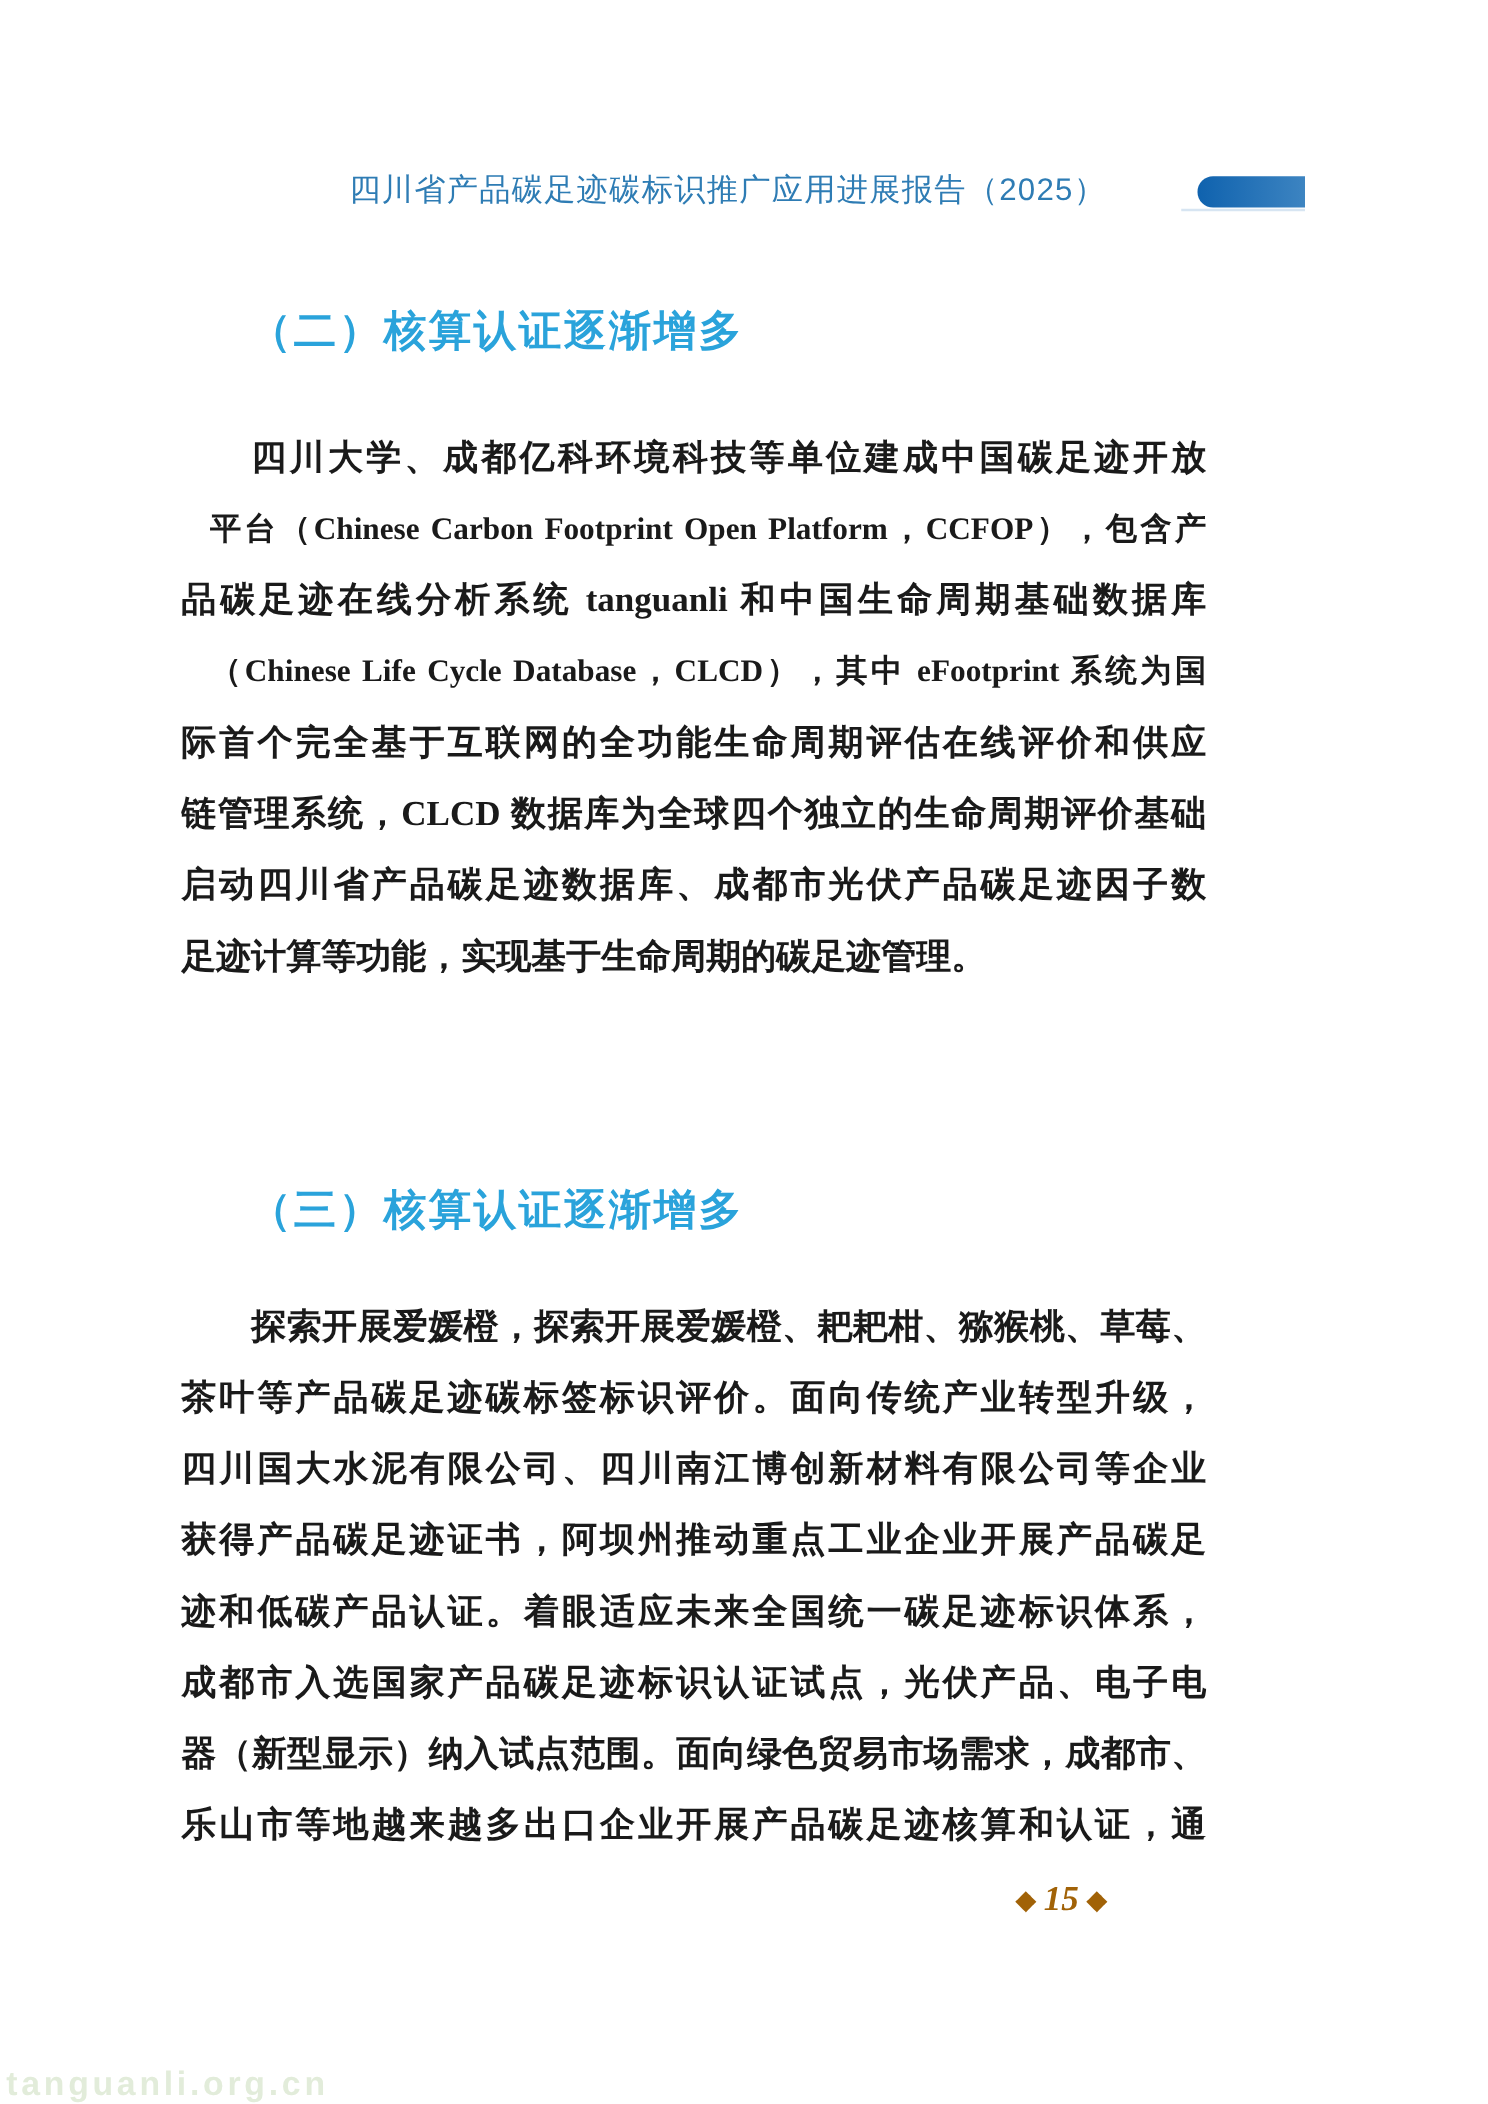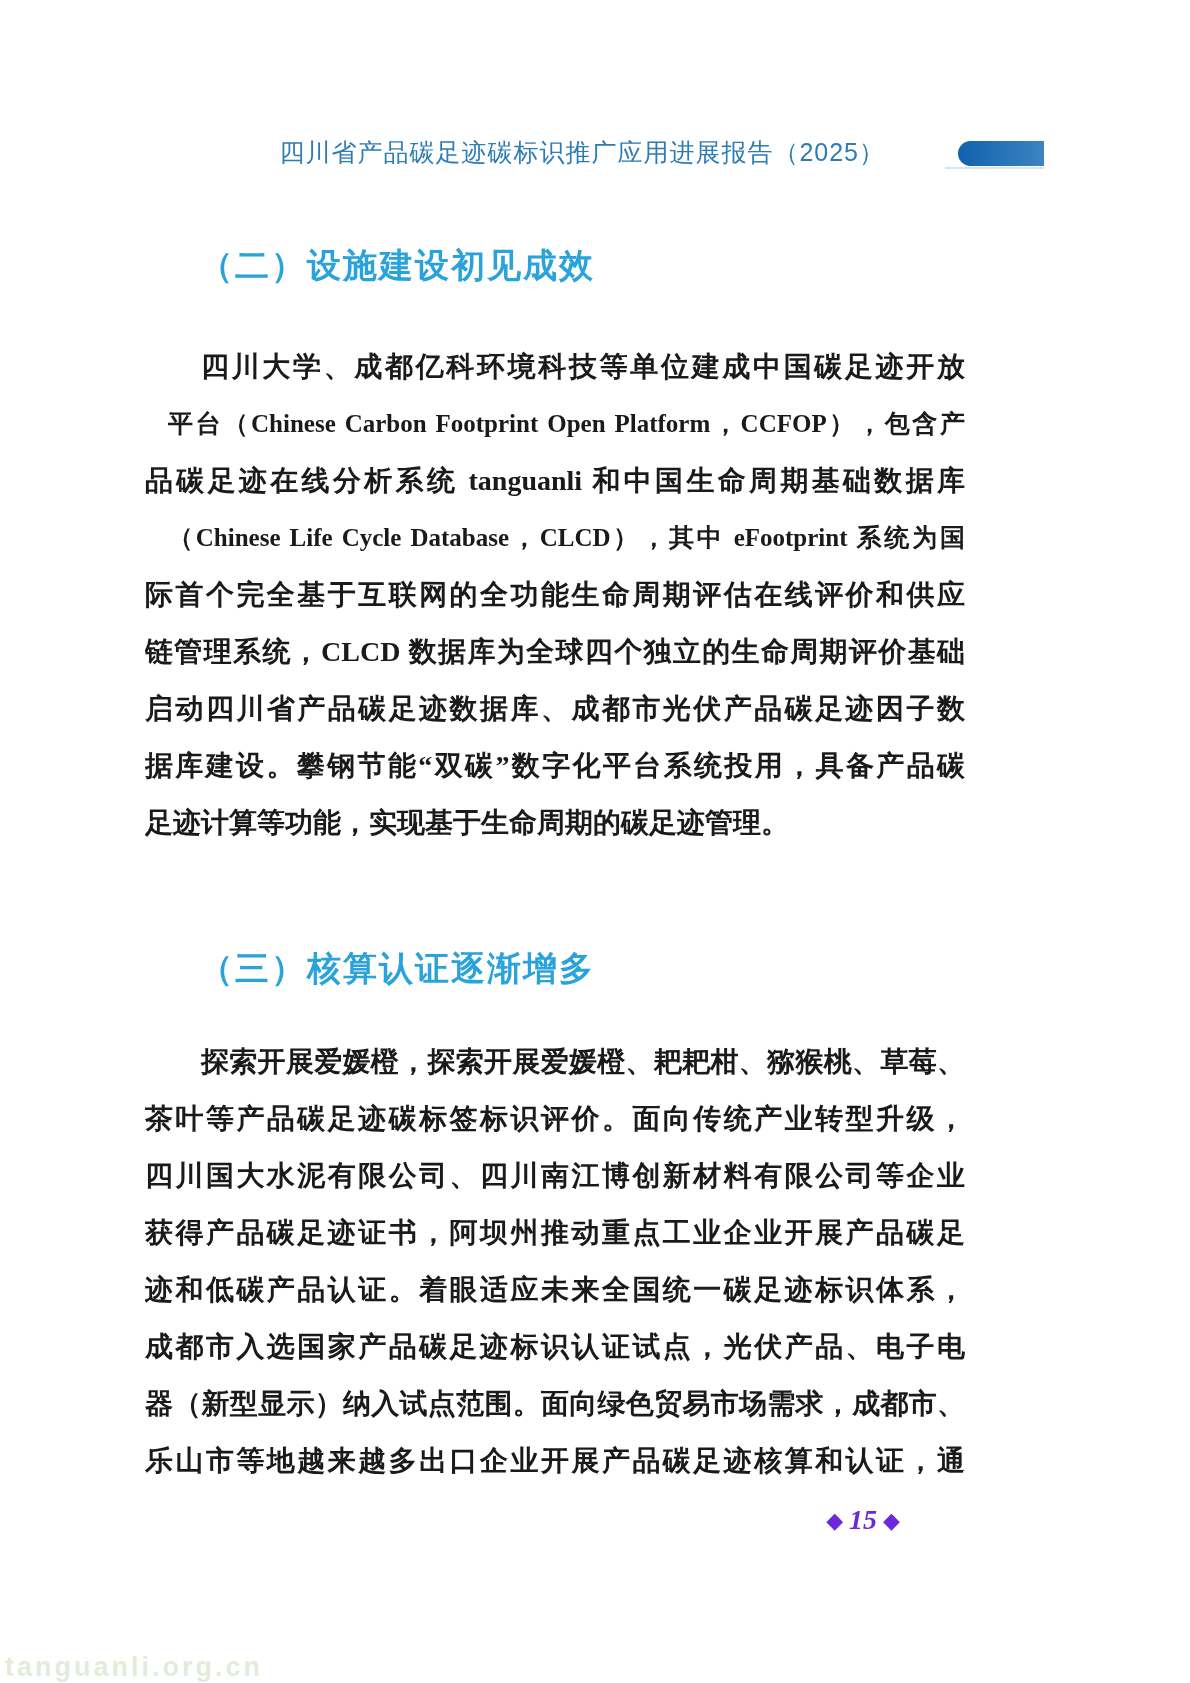--- a/index.html
+++ b/index.html
@@ -48,22 +48,22 @@
     height:57px;line-height:57px;overflow:hidden;
     text-align:justify;text-align-last:justify;
     text-justify:inter-ideograph;
     font-weight:bold;
   }
   .ln.indent{text-indent:2em;}
   .ln.latin{font-size:25px;margin-left:23px;}
   .ln.last{text-align:left;text-align-last:left;}
   
   .footer{
-    position:absolute;top:1504px;right:144px;
-    color:#6d28d9;white-space:nowrap;
+    position:absolute;top:1504px;right:158px;
+    color:#a16207;white-space:nowrap;
   }
   .footer .dia{
     font-family:"DejaVu Sans",sans-serif;
     font-size:22px;vertical-align:1px;
   }
   .footer .num{
     font-family:"Liberation Serif","DejaVu Serif",serif;
     font-style:italic;font-weight:700;font-size:28px;
     padding:0 6px;
   }
@@ -77,31 +77,30 @@
 </style>
 </head>
 <body>
 
 <div id="page">
 
   <div class="header-title">四川省产品碳足迹碳标识推广应用进展报告（2025）</div>
   <div class="header-bar"></div>
   <div class="header-rule"></div>
 
-  <h2 class="sec sec1">（二）设施建设初见成效</h2>
+  <h2 class="sec sec1">（二）核算认证逐渐增多</h2>
 
   <div class="para p1">
     <div class="ln indent">四川大学、成都亿科环境科技等单位建成中国碳足迹开放</div>
     <div class="ln latin">平台（Chinese Carbon Footprint Open Platform，CCFOP），包含产</div>
     <div class="ln">品碳足迹在线分析系统 tanguanli 和中国生命周期基础数据库</div>
     <div class="ln latin">（Chinese Life Cycle Database，CLCD），其中 eFootprint 系统为国</div>
     <div class="ln">际首个完全基于互联网的全功能生命周期评估在线评价和供应</div>
     <div class="ln">链管理系统，CLCD 数据库为全球四个独立的生命周期评价基础</div>
     <div class="ln">启动四川省产品碳足迹数据库、成都市光伏产品碳足迹因子数</div>
-    <div class="ln">据库建设。攀钢节能“双碳”数字化平台系统投用，具备产品碳</div>
     <div class="ln last">足迹计算等功能，实现基于生命周期的碳足迹管理。</div>
   </div>
 
   <h2 class="sec sec2">（三）核算认证逐渐增多</h2>
 
   <div class="para p2">
     <div class="ln indent">探索开展爱媛橙，探索开展爱媛橙、耙耙柑、猕猴桃、草莓、</div>
     <div class="ln">茶叶等产品碳足迹碳标签标识评价。面向传统产业转型升级，</div>
     <div class="ln">四川国大水泥有限公司、四川南江博创新材料有限公司等企业</div>
     <div class="ln">获得产品碳足迹证书，阿坝州推动重点工业企业开展产品碳足</div>

